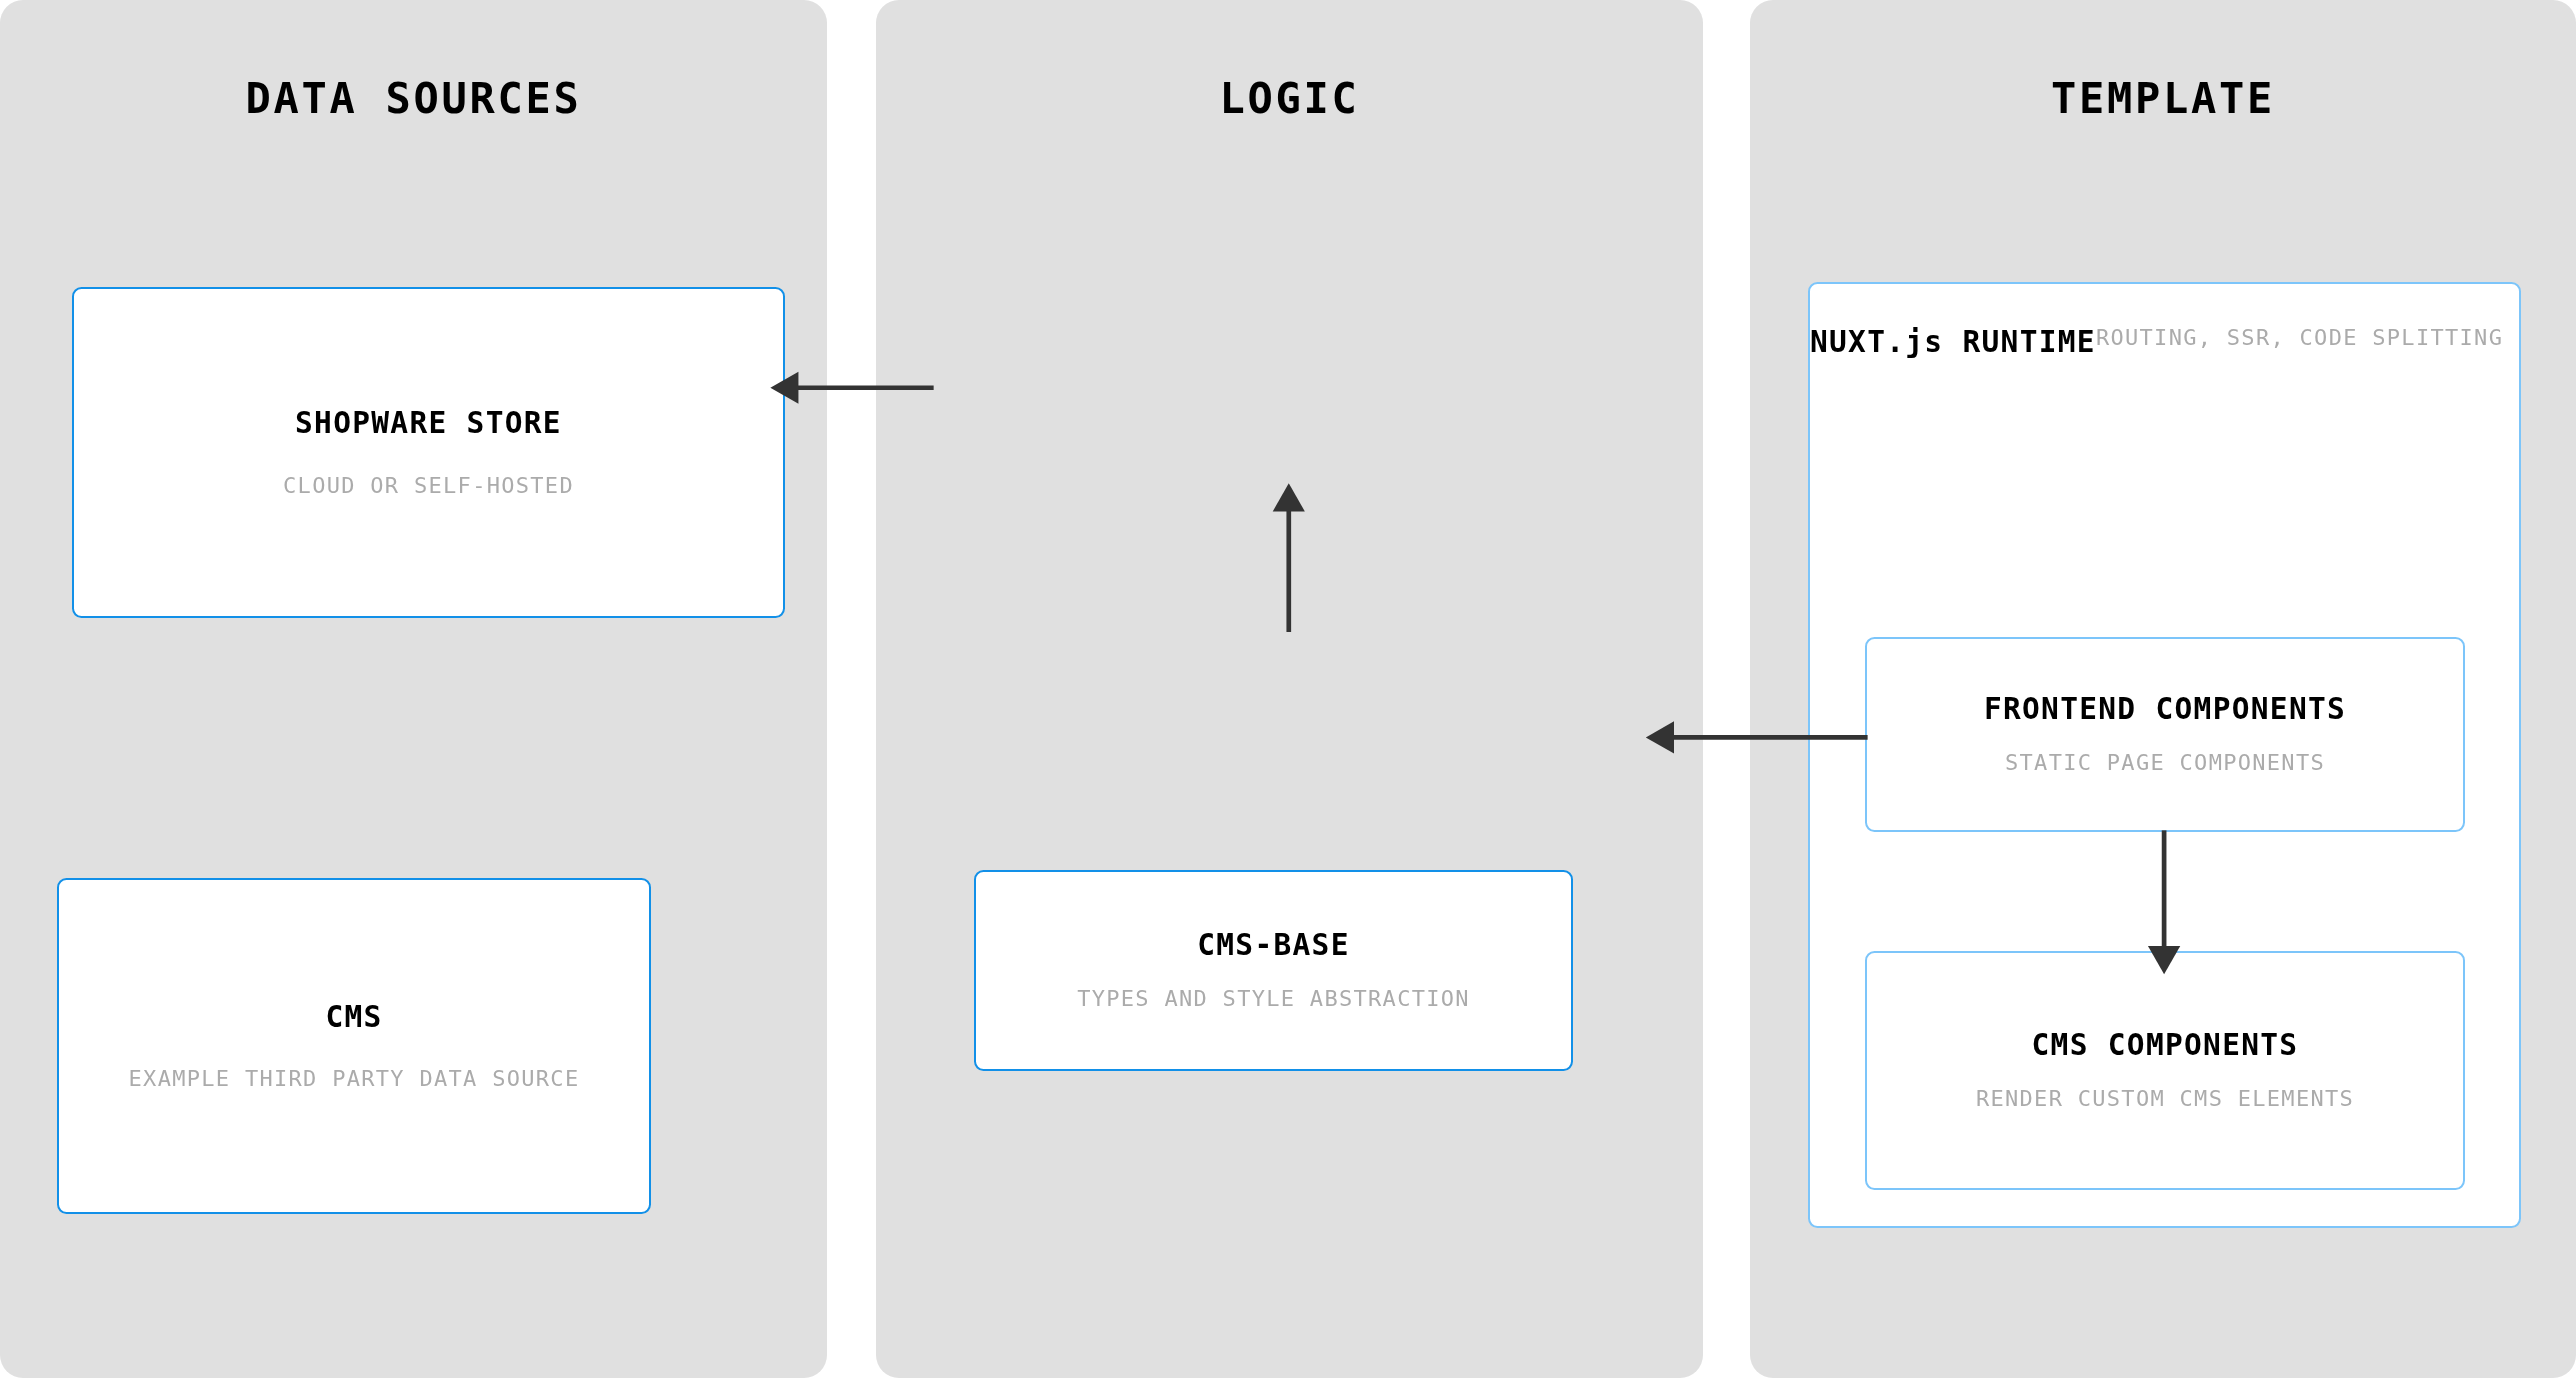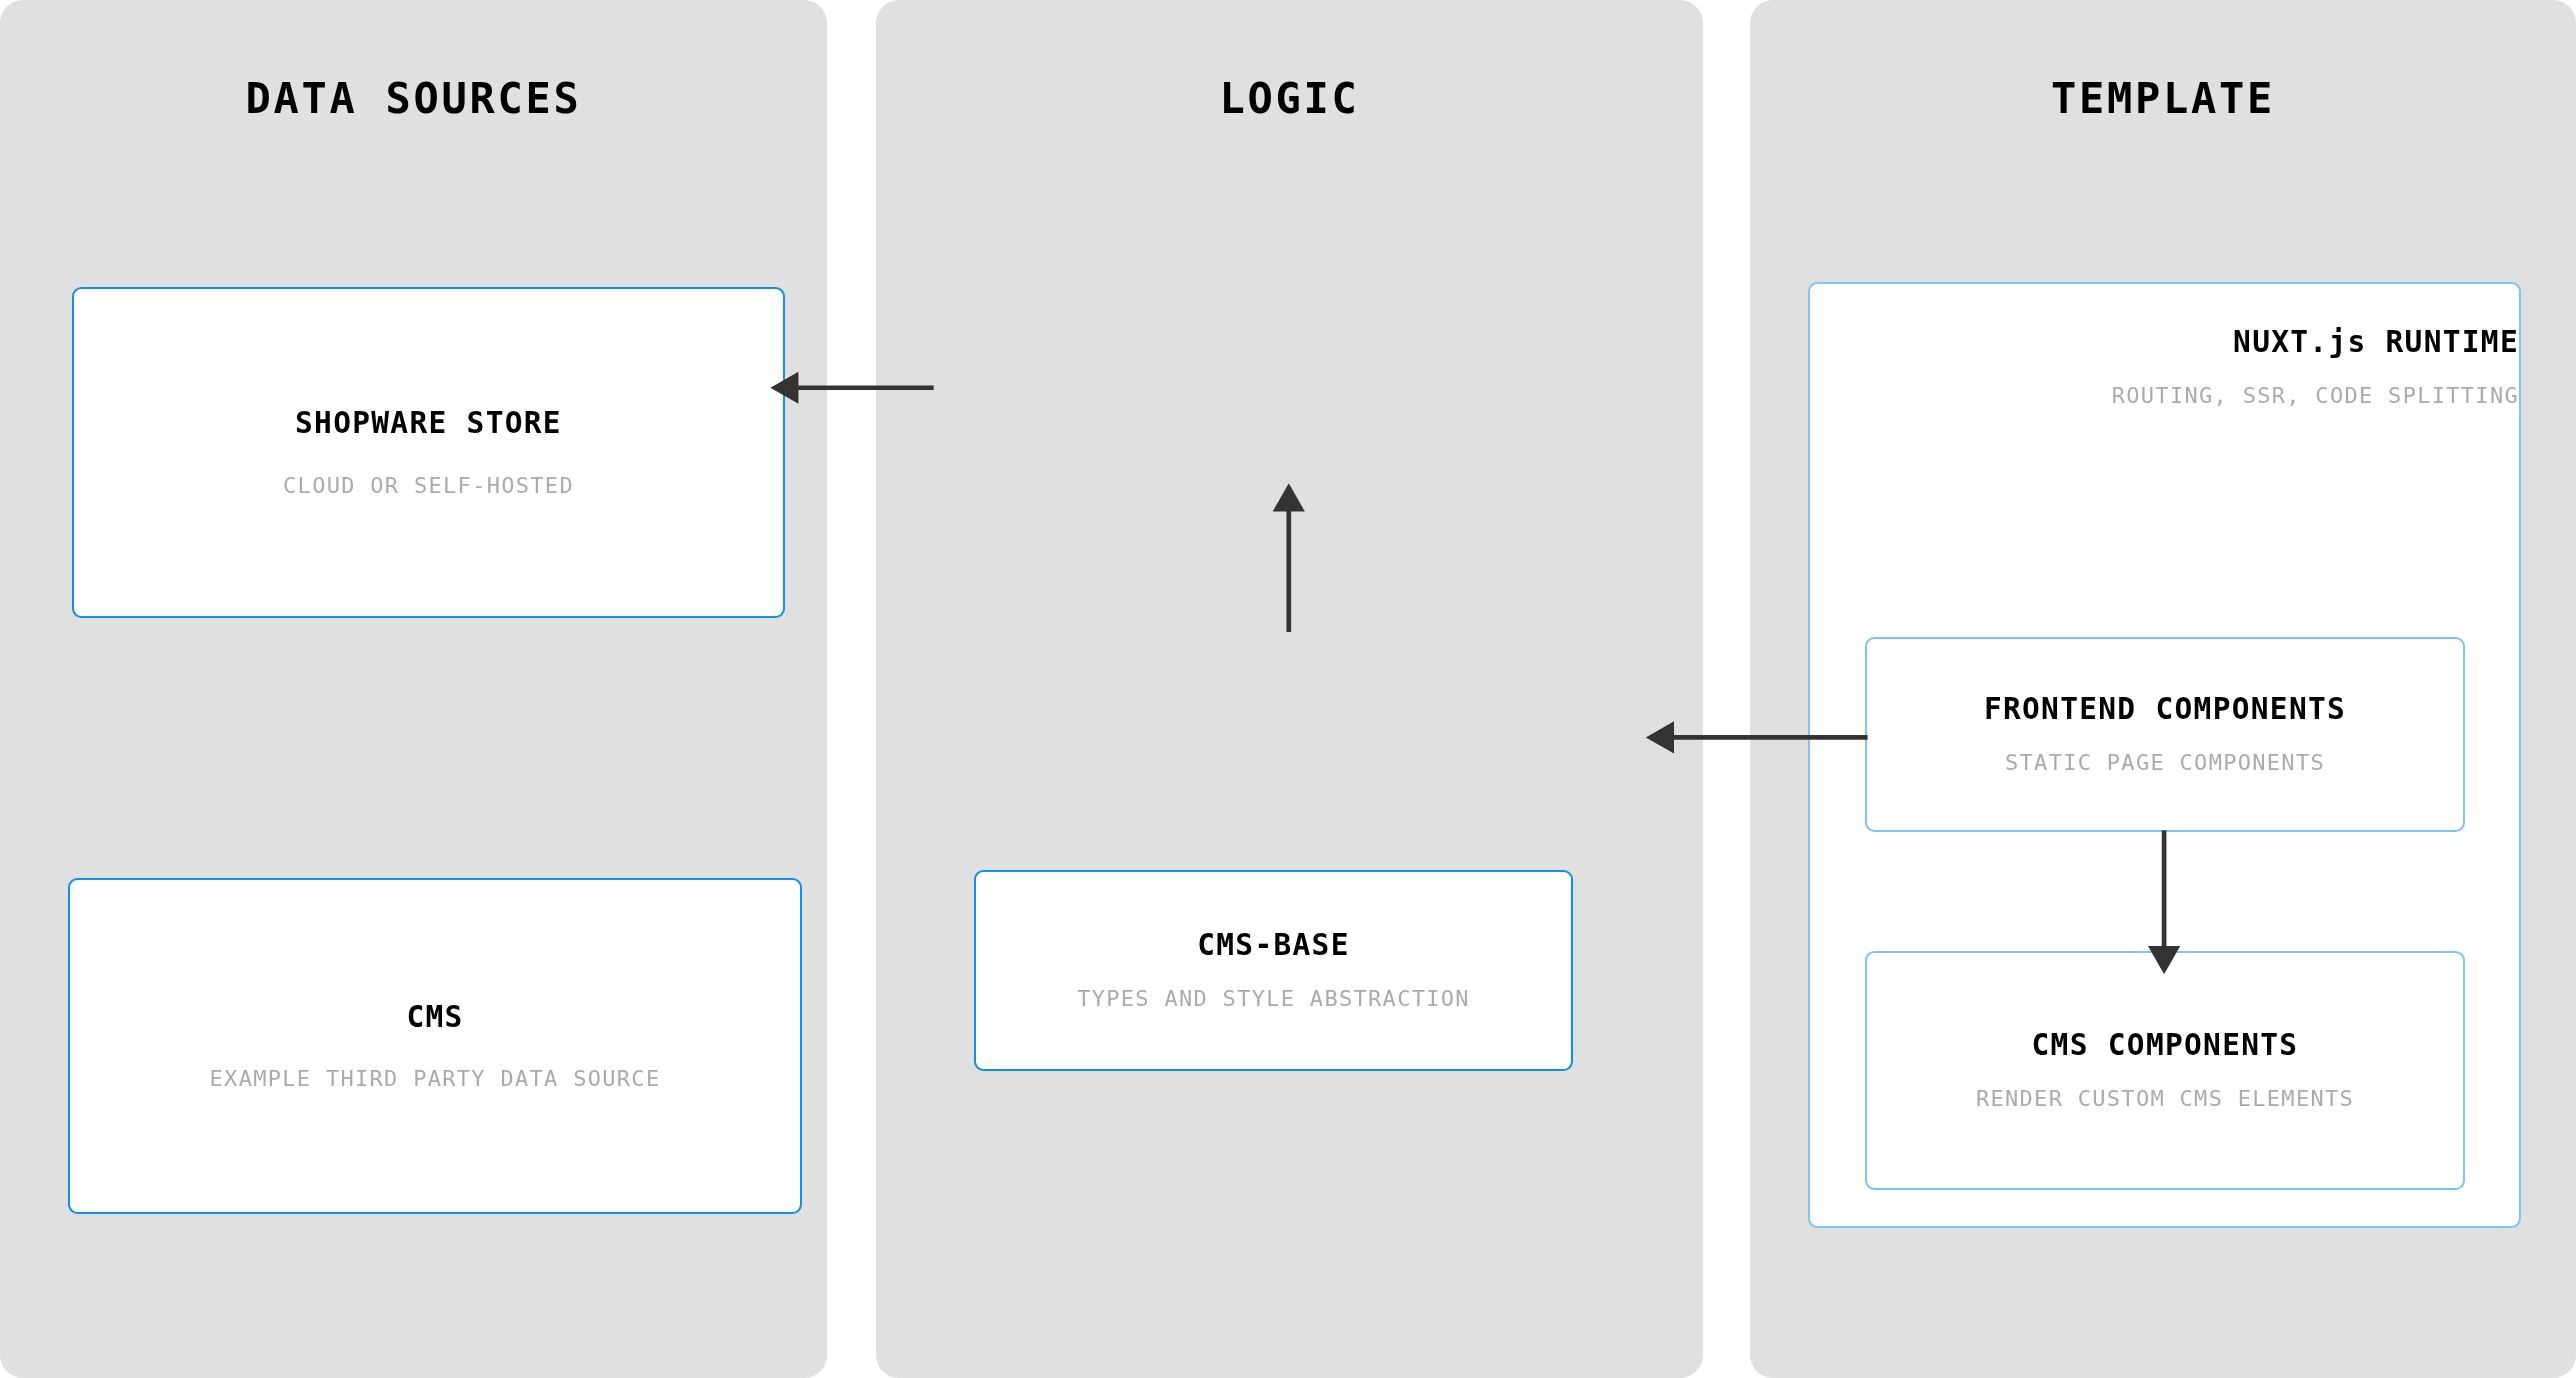--- a/index.html
+++ b/index.html
@@ -65,22 +65,22 @@
   }
   .gap-a{height:34px;}
   .gap-b{height:25.5px;}
 
   
   .group-head{
     position:absolute;
     left:0;right:0;
     top:42px;
     display:flex;
-    flex-direction:column;
-    align-items:flex-end;
+    flex-direction:row;
+    align-items:flex-start;
   }
 
   
   .arrow-svg{position:absolute;overflow:visible;pointer-events:none;}
   .arrow-line{stroke:#333333;stroke-width:7;fill:none;}
   .arrow-head{fill:#333333;}
 </style>
 </head>
 <body>
 
@@ -89,21 +89,21 @@
   <div class="panel" style="left:0px;top:0px;width:827px;height:1378px;">
     <div class="panel-title" style="top:74px;">DATA SOURCES</div>
   </div>
 
   <div class="node" style="left:45px;top:287px;width:713px;height:331px;margin-left:27px;">
     <div class="node-title">SHOPWARE STORE</div>
     <div class="gap-a"></div>
     <div class="node-sub">CLOUD OR SELF-HOSTED</div>
   </div>
 
-  <div class="node" style="left:57px;top:878px;width:734px;height:336px;margin-left:11px;">
+  <div class="node" style="left:57px;top:878px;width:594px;height:336px;">
     <div class="node-title">CMS</div>
     <div class="gap-a"></div>
     <div class="node-sub">EXAMPLE THIRD PARTY DATA SOURCE</div>
   </div>
 
   <div class="panel" style="left:876px;top:0px;width:827px;height:1378px;">
     <div class="panel-title" style="top:74px;">LOGIC</div>
   </div>
 
 

